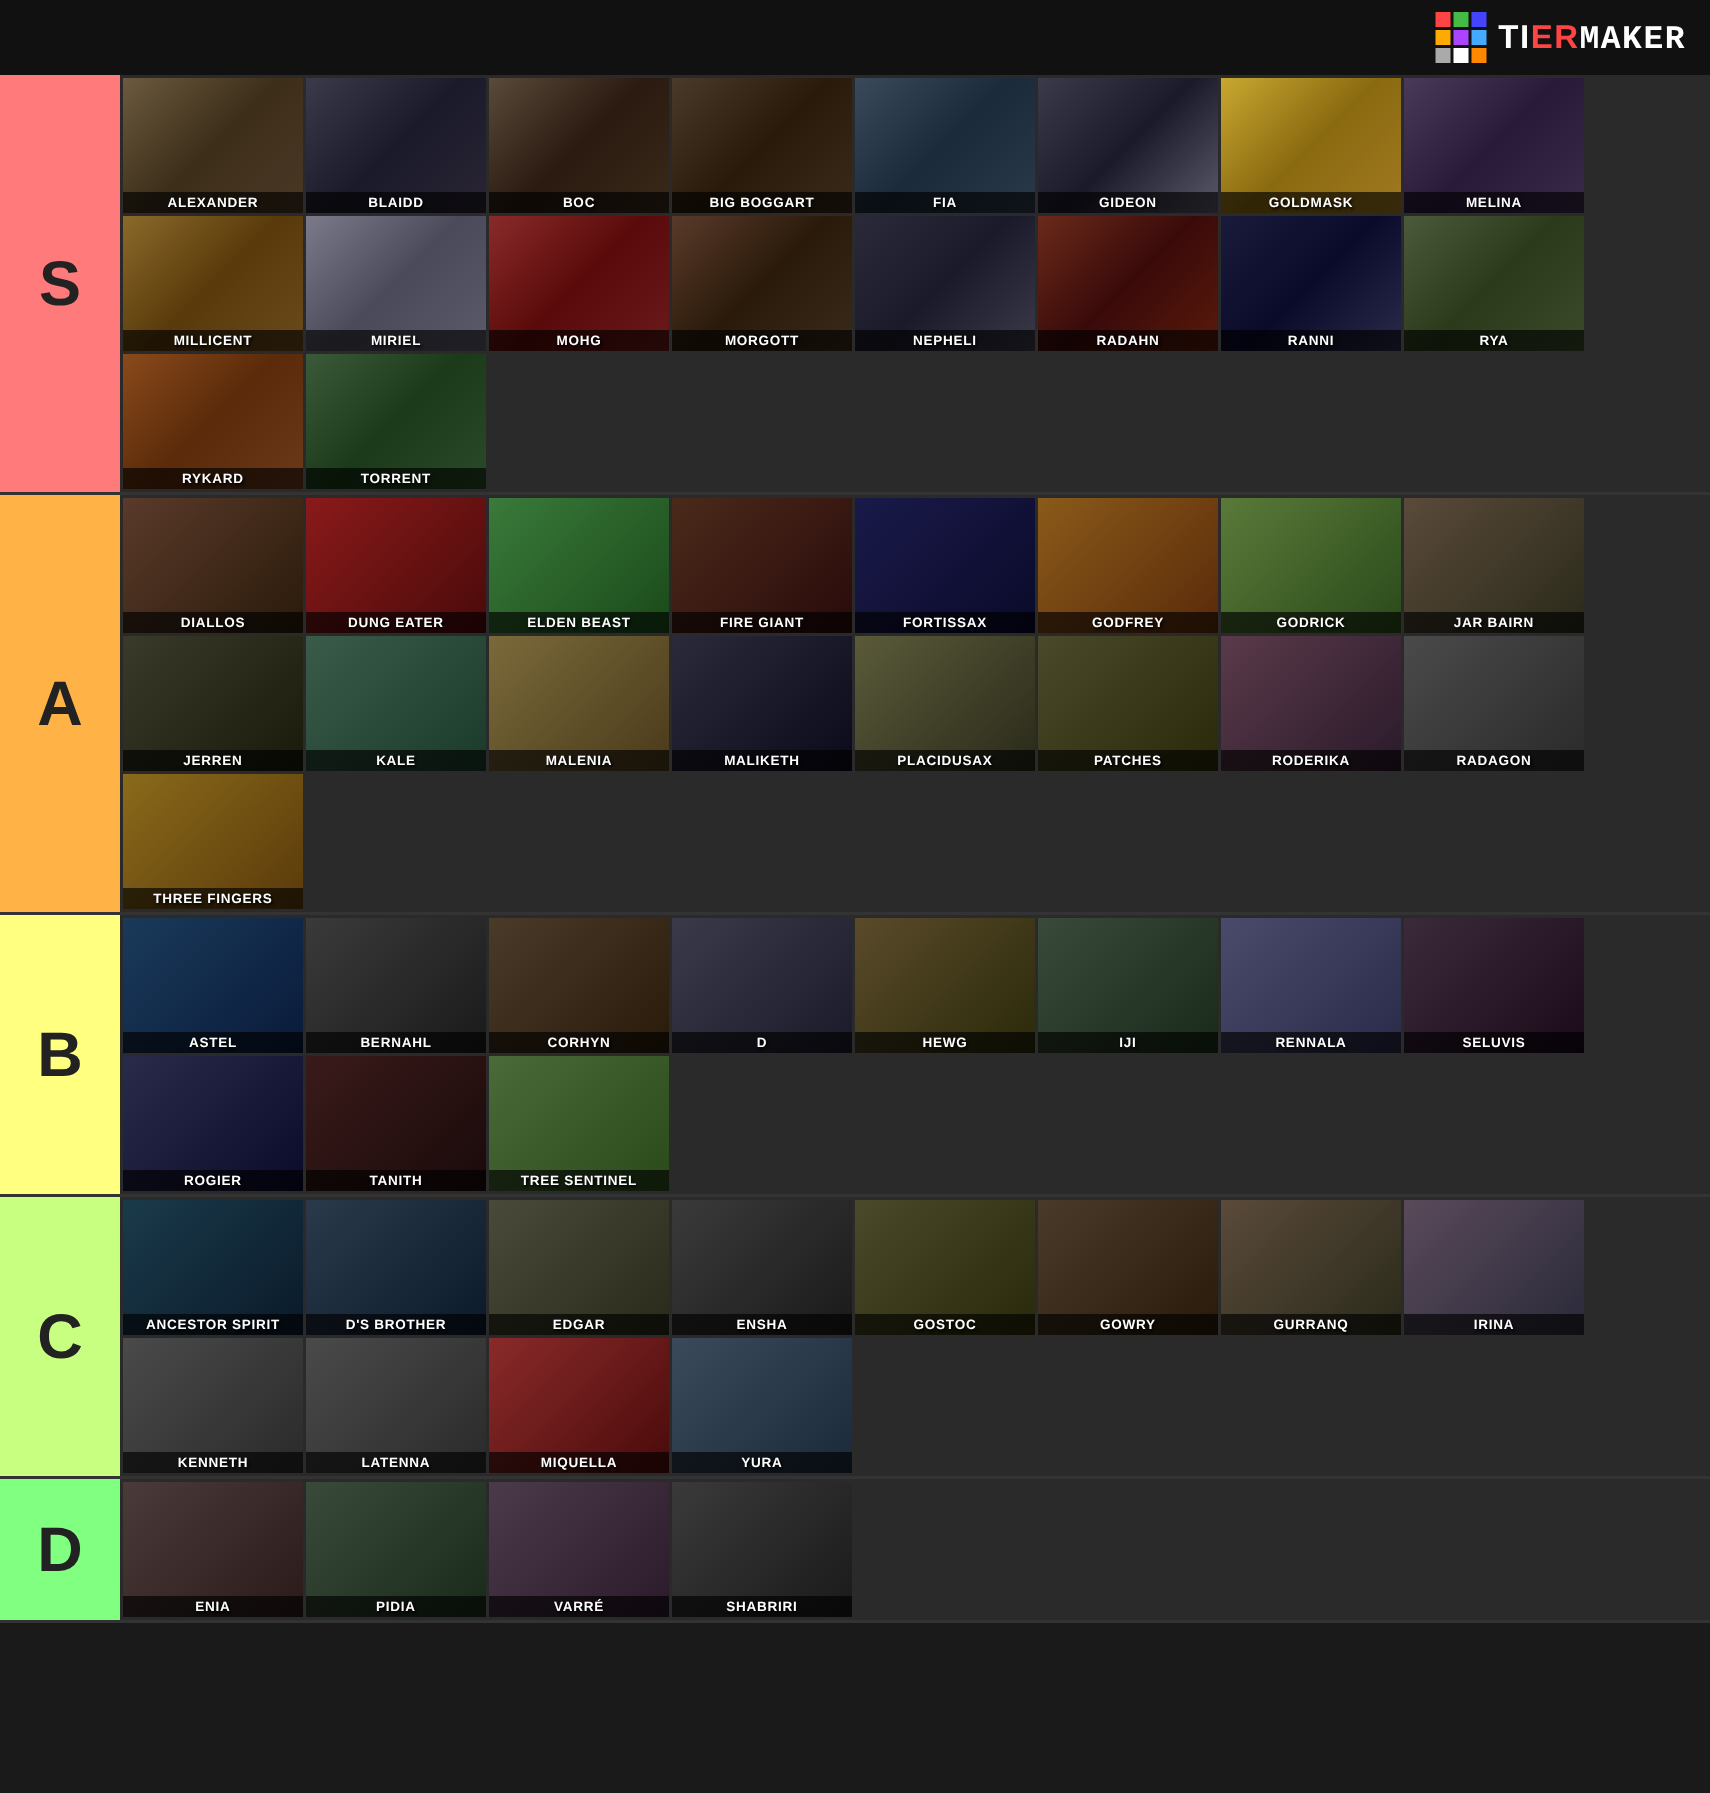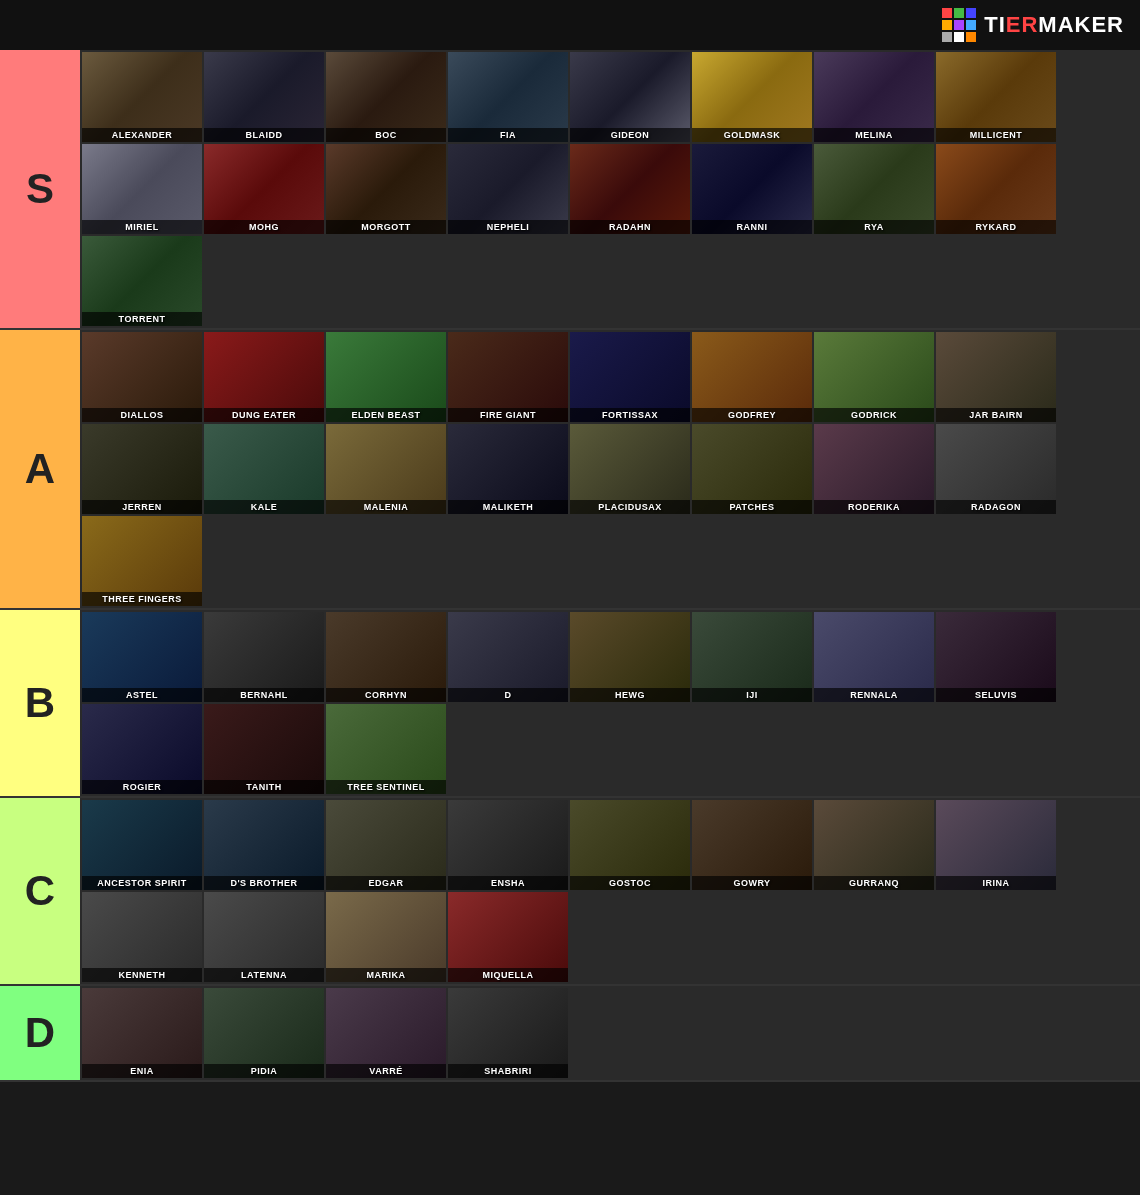--- a/index.html
+++ b/index.html
@@ -34,21 +34,21 @@
     }
     .logo-text {
       color: white;
       font-size: 22px;
       font-weight: bold;
       letter-spacing: 1px;
       text-transform: uppercase;
     }
     .logo-text span.ti { color: white; margin-top: 23px; }
     .logo-text span.er { color: #ff4444; }
-    .logo-text span.maker { color: white; }
+    .logo-text span.maker { color: white; font-family: Liberation Mono, monospace; }
     .tier-row {
       display: flex;
       border-bottom: 2px solid #333;
       min-height: 90px;
     }
     .tier-label {
       width: 80px;
       min-width: 80px;
       display: flex;
       align-items: center;
@@ -208,20 +208,24 @@
         </div>
         <div class="tier-item">
           <div class="item-bg char-blaidd"></div>
           <div class="item-label">Blaidd</div>
         </div>
         <div class="tier-item">
           <div class="item-bg char-boc"></div>
           <div class="item-label">Boc</div>
         </div>
         <div class="tier-item">
+          <div class="item-bg char-big-boggart"></div>
+          <div class="item-label">Big Boggart</div>
+        </div>
+        <div class="tier-item">
           <div class="item-bg char-fia"></div>
           <div class="item-label">Fia</div>
         </div>
         <div class="tier-item">
           <div class="item-bg char-gideon"></div>
           <div class="item-label">Gideon</div>
         </div>
         <div class="tier-item">
           <div class="item-bg char-goldmask"></div>
           <div class="item-label">Goldmask</div>
@@ -431,26 +435,26 @@
         </div>
         <div class="tier-item">
           <div class="item-bg char-kenneth"></div>
           <div class="item-label">Kenneth</div>
         </div>
         <div class="tier-item">
           <div class="item-bg char-latenna"></div>
           <div class="item-label">Latenna</div>
         </div>
         <div class="tier-item">
-          <div class="item-bg char-marika"></div>
-          <div class="item-label">Marika</div>
-        </div>
-        <div class="tier-item">
           <div class="item-bg char-miquella"></div>
           <div class="item-label">Miquella</div>
+        </div>
+        <div class="tier-item">
+          <div class="item-bg char-yura"></div>
+          <div class="item-label">Yura</div>
         </div>
       </div>
     </div>
     <div class="tier-row tier-d">
       <div class="tier-label" style="background: rgb(128, 255, 128);">D</div>
       <div class="tier-items">
         <div class="tier-item">
           <div class="item-bg char-enia"></div>
           <div class="item-label">Enia</div>
         </div>

